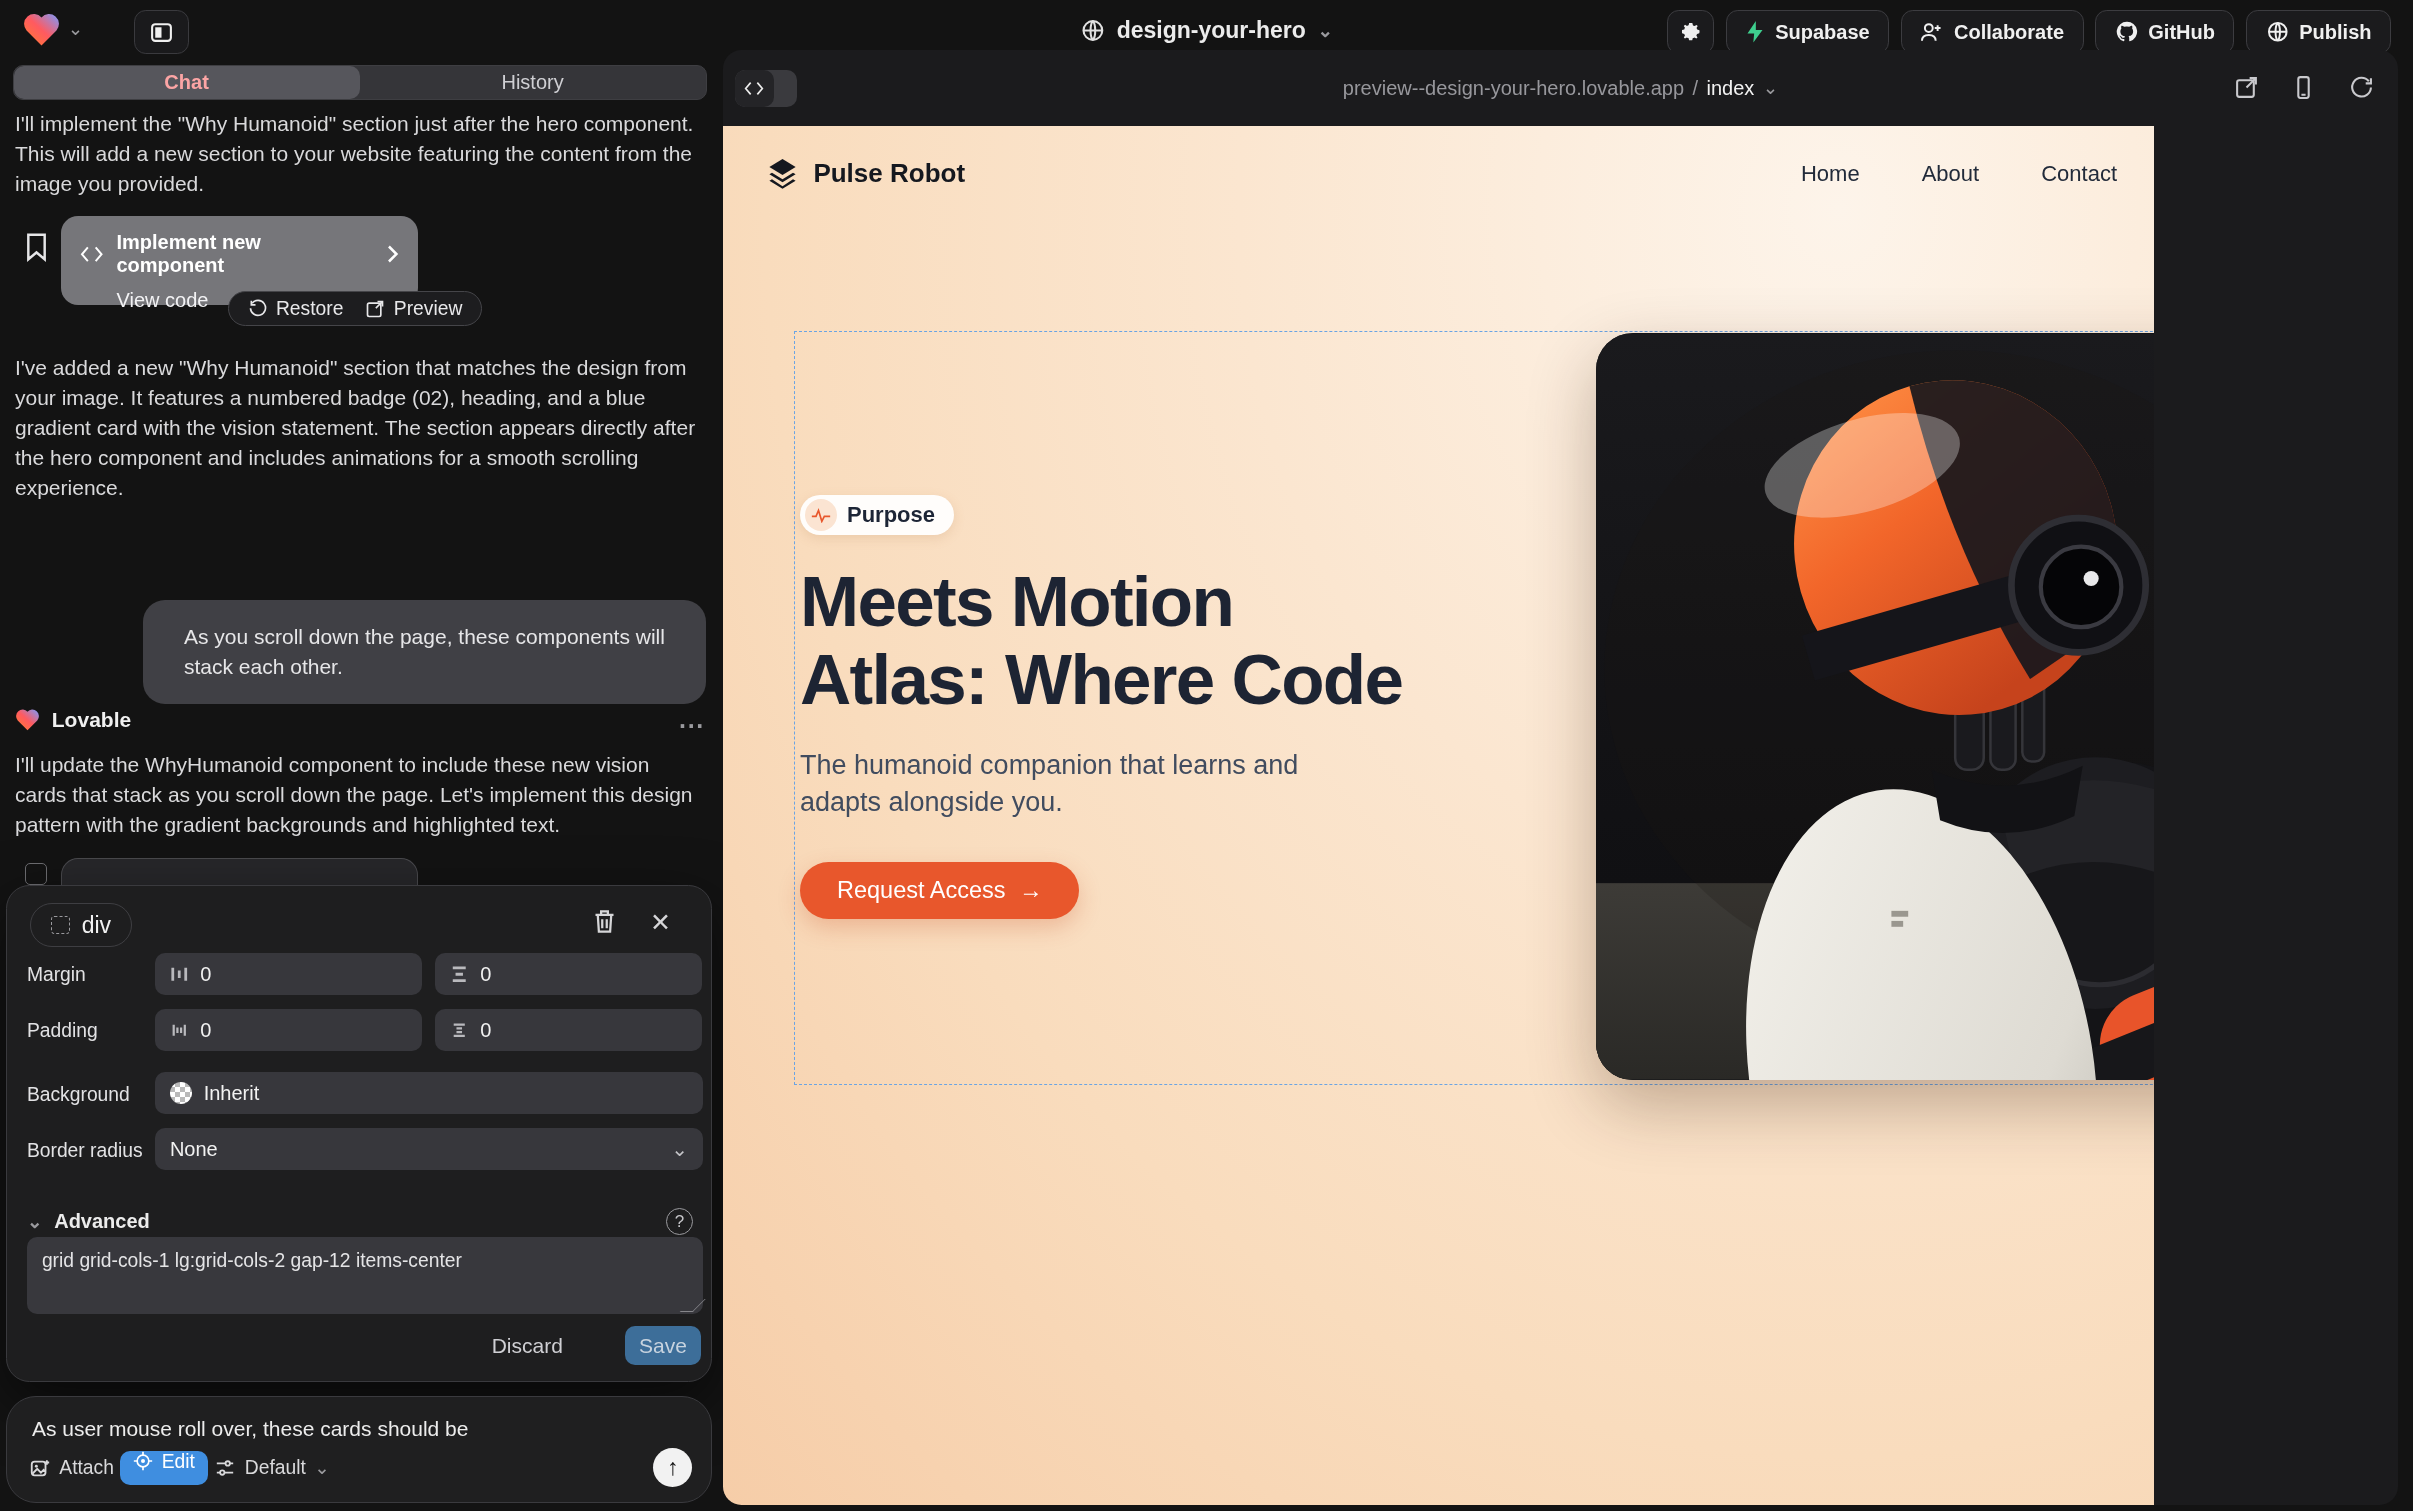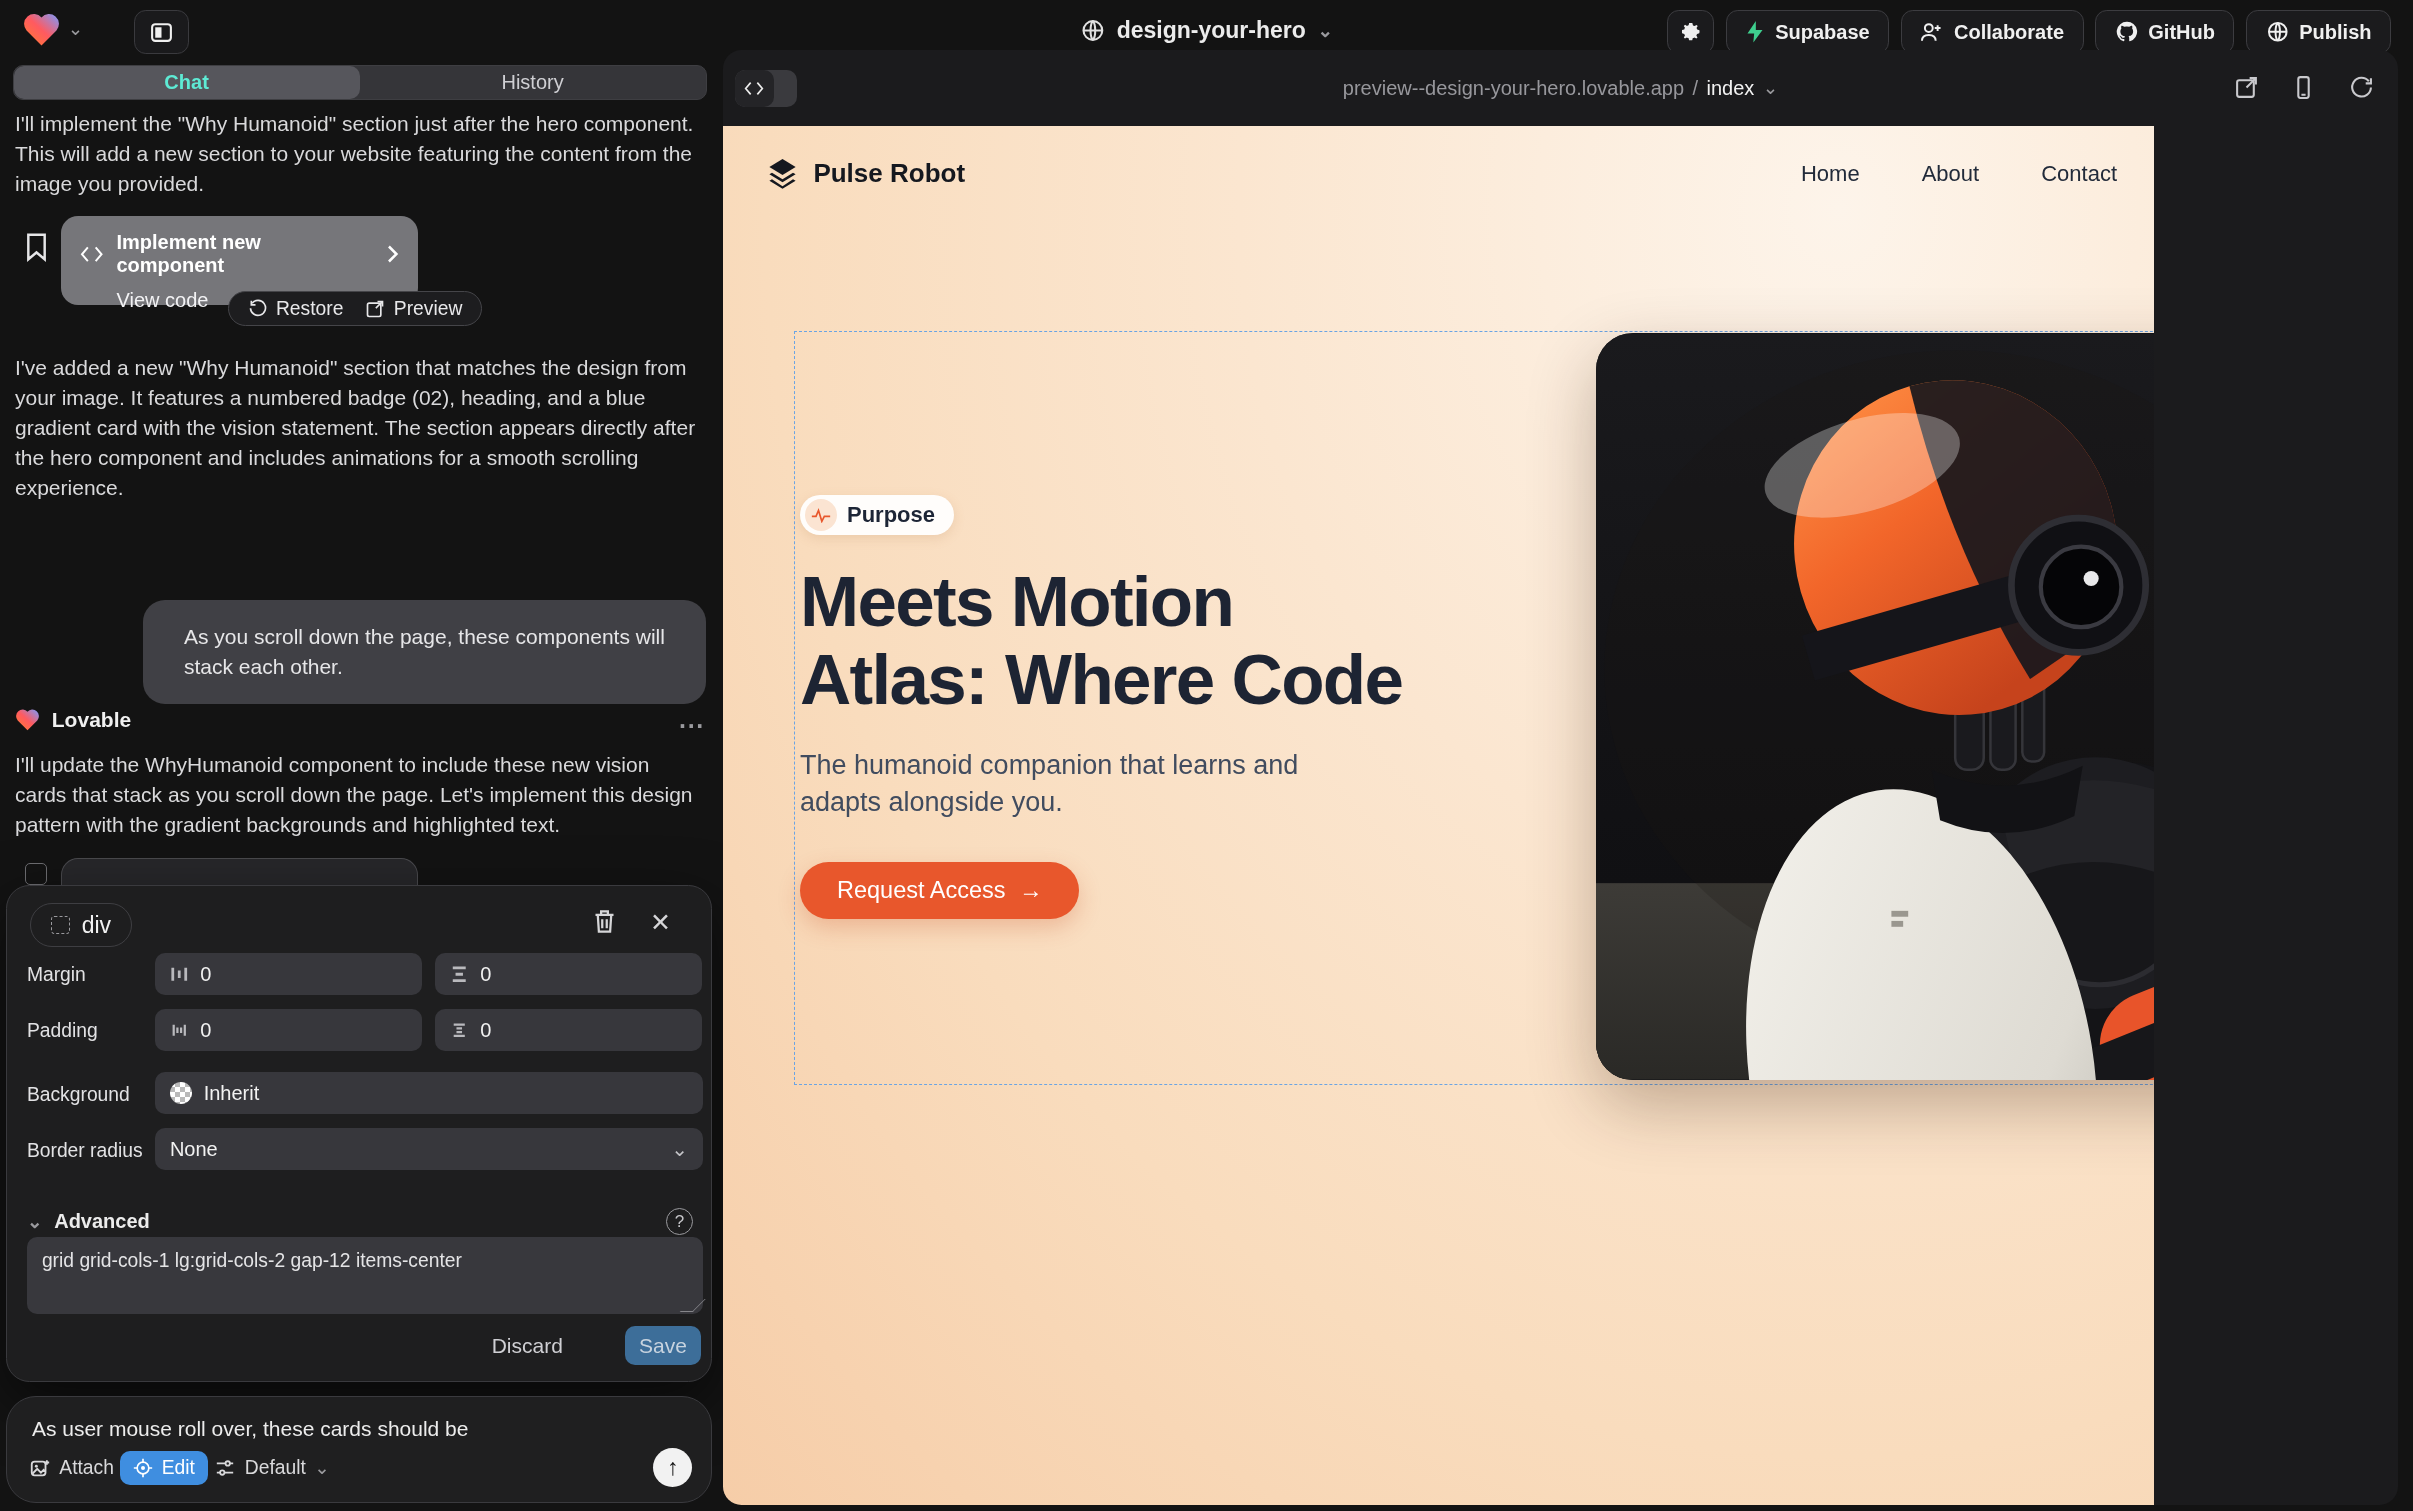--- a/index.html
+++ b/index.html
@@ -12,21 +12,21 @@
   .chev { color:#9a9a9e; font-size:18.5px; }
   .panel-toggle { position:absolute; left:134px; top:10px; width:55px; height:44px; border:0.8px solid #3a3a3e; border-radius:11.8px; display:flex; align-items:center; justify-content:center; background:#1a1a1c; }
   .project { position:absolute; left:50%; top:0; transform:translateX(-50%); height:61px; display:flex; align-items:center; gap:11.8px; color:#ececec; font-size:23px; font-weight:600; }
   .tb-right { position:absolute; right:22px; top:10px; display:flex; gap:11.8px; }
   .tb-btn { height:44px; border:0.8px solid #3c3c40; border-radius:11.8px; background:#1b1b1d; color:#f0f0f0; font-size:20px; font-weight:600; display:flex; align-items:center; gap:10px; padding:0 18.5px; }
   .tb-btn.icon-only { width:47px; padding:0; justify-content:center; }
 
   
   .tabs { position:absolute; left:12.6px; top:65px; width:694px; height:35px; background:#353539; border-radius:10px; display:flex; overflow:hidden; border:0.8px solid #3e3e42; }
   .tab { flex:1; display:flex; align-items:center; justify-content:center; font-size:20px; color:#cfcfd3; }
-  .tab.active { background:#56565c; color:#5eead4; border-radius:10px; font-weight:600; }
+  .tab.active { background:#56565c; color:#fca5a5; border-radius:10px; font-weight:600; }
   .msg { position:absolute; left:15px; width:682px; color:#d9d9db; font-size:21px; line-height:30px; }
   .comp-card { position:absolute; left:61px; top:216px; width:357px; height:89px; background:#76767a; border-radius:17px; color:#fff; padding:15px 18.5px; }
   .comp-card .title-row { display:flex; align-items:center; gap:13.4px; font-size:20px; font-weight:600; }
   .comp-card .subtitle { margin-left:37px; margin-top:11.8px; font-size:20px; color:#f2f2f4; }
   .bookmark { position:absolute; left:23.5px; top:232px; }
   .restore-pill { position:absolute; left:228px; top:291px; height:35px; background:#1d1d1f; border:0.8px solid #454549; border-radius:18.5px; display:flex; align-items:center; gap:22px; padding:0 18.5px; color:#e8e8ea; font-size:19.3px; }
   .restore-pill .item { display:flex; align-items:center; gap:8.4px; }
   .from-you { position:absolute; right:28.6px; top:511px; color:#cfcfd3; font-size:18.5px; }
   .thumb { position:absolute; top:524px; width:66px; height:72px; border-radius:11.8px; overflow:hidden; }
   .thumb .strip { position:absolute; bottom:0; left:0; right:0; height:5.9px; background:#c9ced6; }
@@ -55,21 +55,21 @@
   .adv-box { position:absolute; left:20px; top:351px; width:676px; height:77px; background:#38383d; border:none; border-radius:10px; color:#e4e4e6; font-size:19.3px; padding:13.4px 15px; resize:none; font-family:"Liberation Sans",sans-serif; }
   .resize-h { position:absolute; left:679px; top:413px; width:13.4px; height:13.4px; border-right:1.7px solid #9a9a9e; border-bottom:1.7px solid #9a9a9e; transform:skew(-45deg,0) rotate(0deg); opacity:.8; }
   .discard { position:absolute; right:148px; top:448px; color:#cfcfd3; font-size:21px; background:none; border:none; }
   .save { position:absolute; right:10px; top:440px; width:76px; height:39px; background:#3d6e99; border:none; border-radius:10px; color:#c7d3df; font-size:21px; }
 
   
   .composer { position:absolute; left:5.9px; top:1396px; width:706px; height:107px; background:#1f1f20; border:0.8px solid #3a3a3e; border-radius:30px; }
   .draft { position:absolute; left:25px; top:20px; color:#ececec; font-size:21px; }
   .comp-row { position:absolute; left:22px; bottom:15px; right:18.5px; display:flex; align-items:center; gap:6px; }
   .comp-item { display:flex; align-items:center; gap:8.4px; color:#d9d9db; font-size:19.3px; }
-  .edit-pill { background:#3f8ee0; color:#fff; border-radius:10px; height:34px; padding:0 13.4px; display:flex; align-items:center; gap:8.4px; font-size:19.3px; }
+  .edit-pill { background:#3f8ee0; color:#fff; border-radius:10px; height:34px; padding:0 13.4px; display:flex; gap:8.4px; font-size:19.3px; }
   .send { margin-left:auto; width:39px; height:39px; border-radius:50%; background:#f2f2f2; color:#141414; font-size:23px; font-weight:700; display:flex; align-items:center; justify-content:center; }
 
   
   .preview { position:absolute; left:723px; top:50px; width:1675px; height:1455px; background:#1b1b1d; border-radius:18.5px; overflow:hidden; }
   .code-toggle { position:absolute; left:11.8px; top:20px; width:62px; height:37px; background:#3a3a3e; border-radius:10px; display:flex; overflow:hidden; }
   .code-toggle .seg { width:39px; height:37px; background:#242427; border-radius:10px; display:flex; align-items:center; justify-content:center; color:#ececec; }
   .urlbar { position:absolute; left:0; top:0; width:100%; height:76px; display:flex; align-items:center; justify-content:center; gap:8.4px; font-size:20px; color:#97979c; }
   .urlbar .page { color:#f2f2f2; }
   .pv-icons { position:absolute; right:25px; top:25px; display:flex; gap:32px; color:#c9c9cd; }
 

